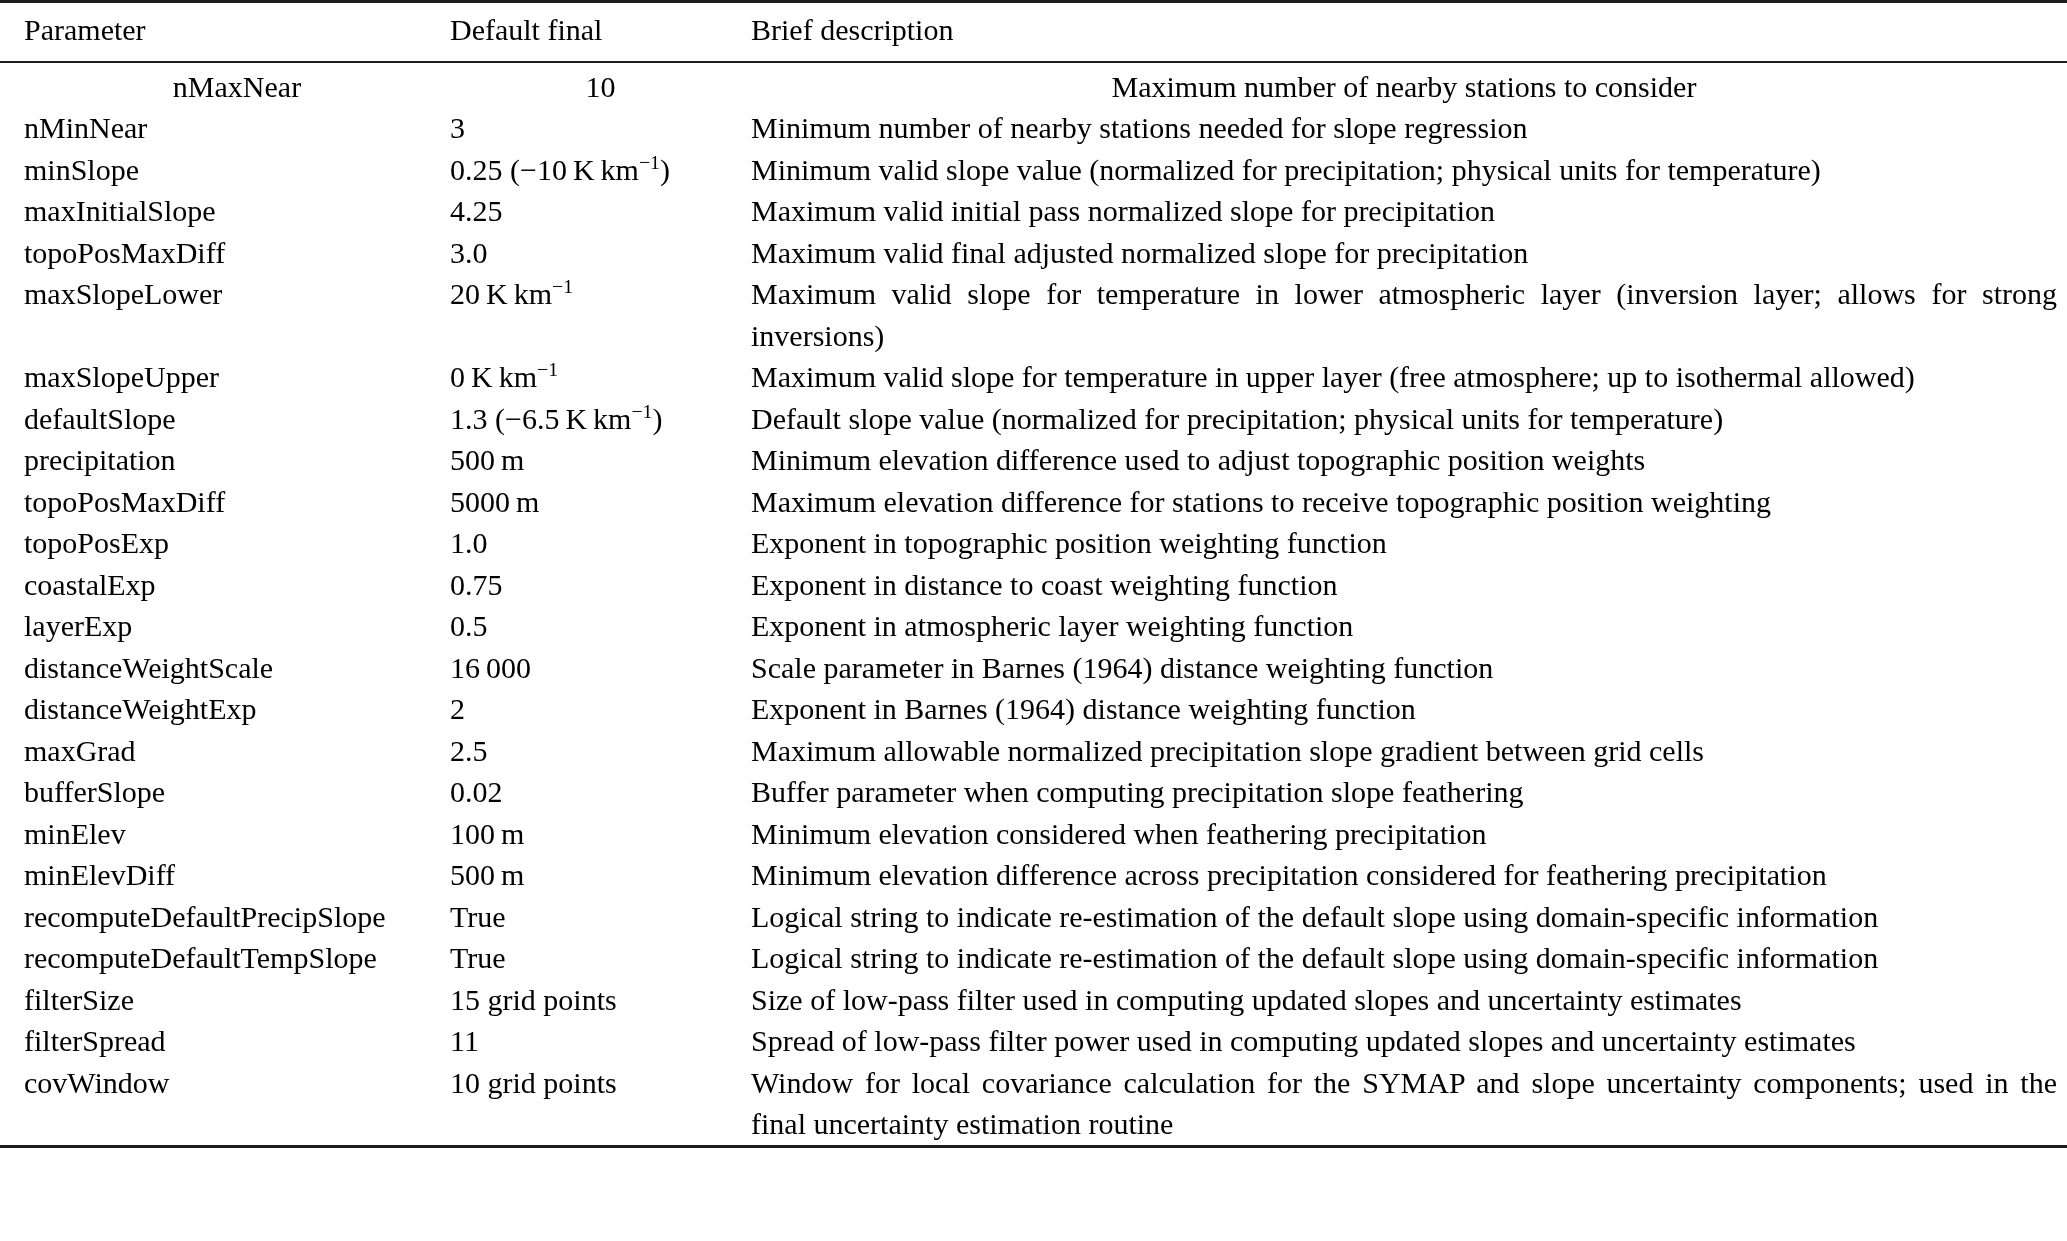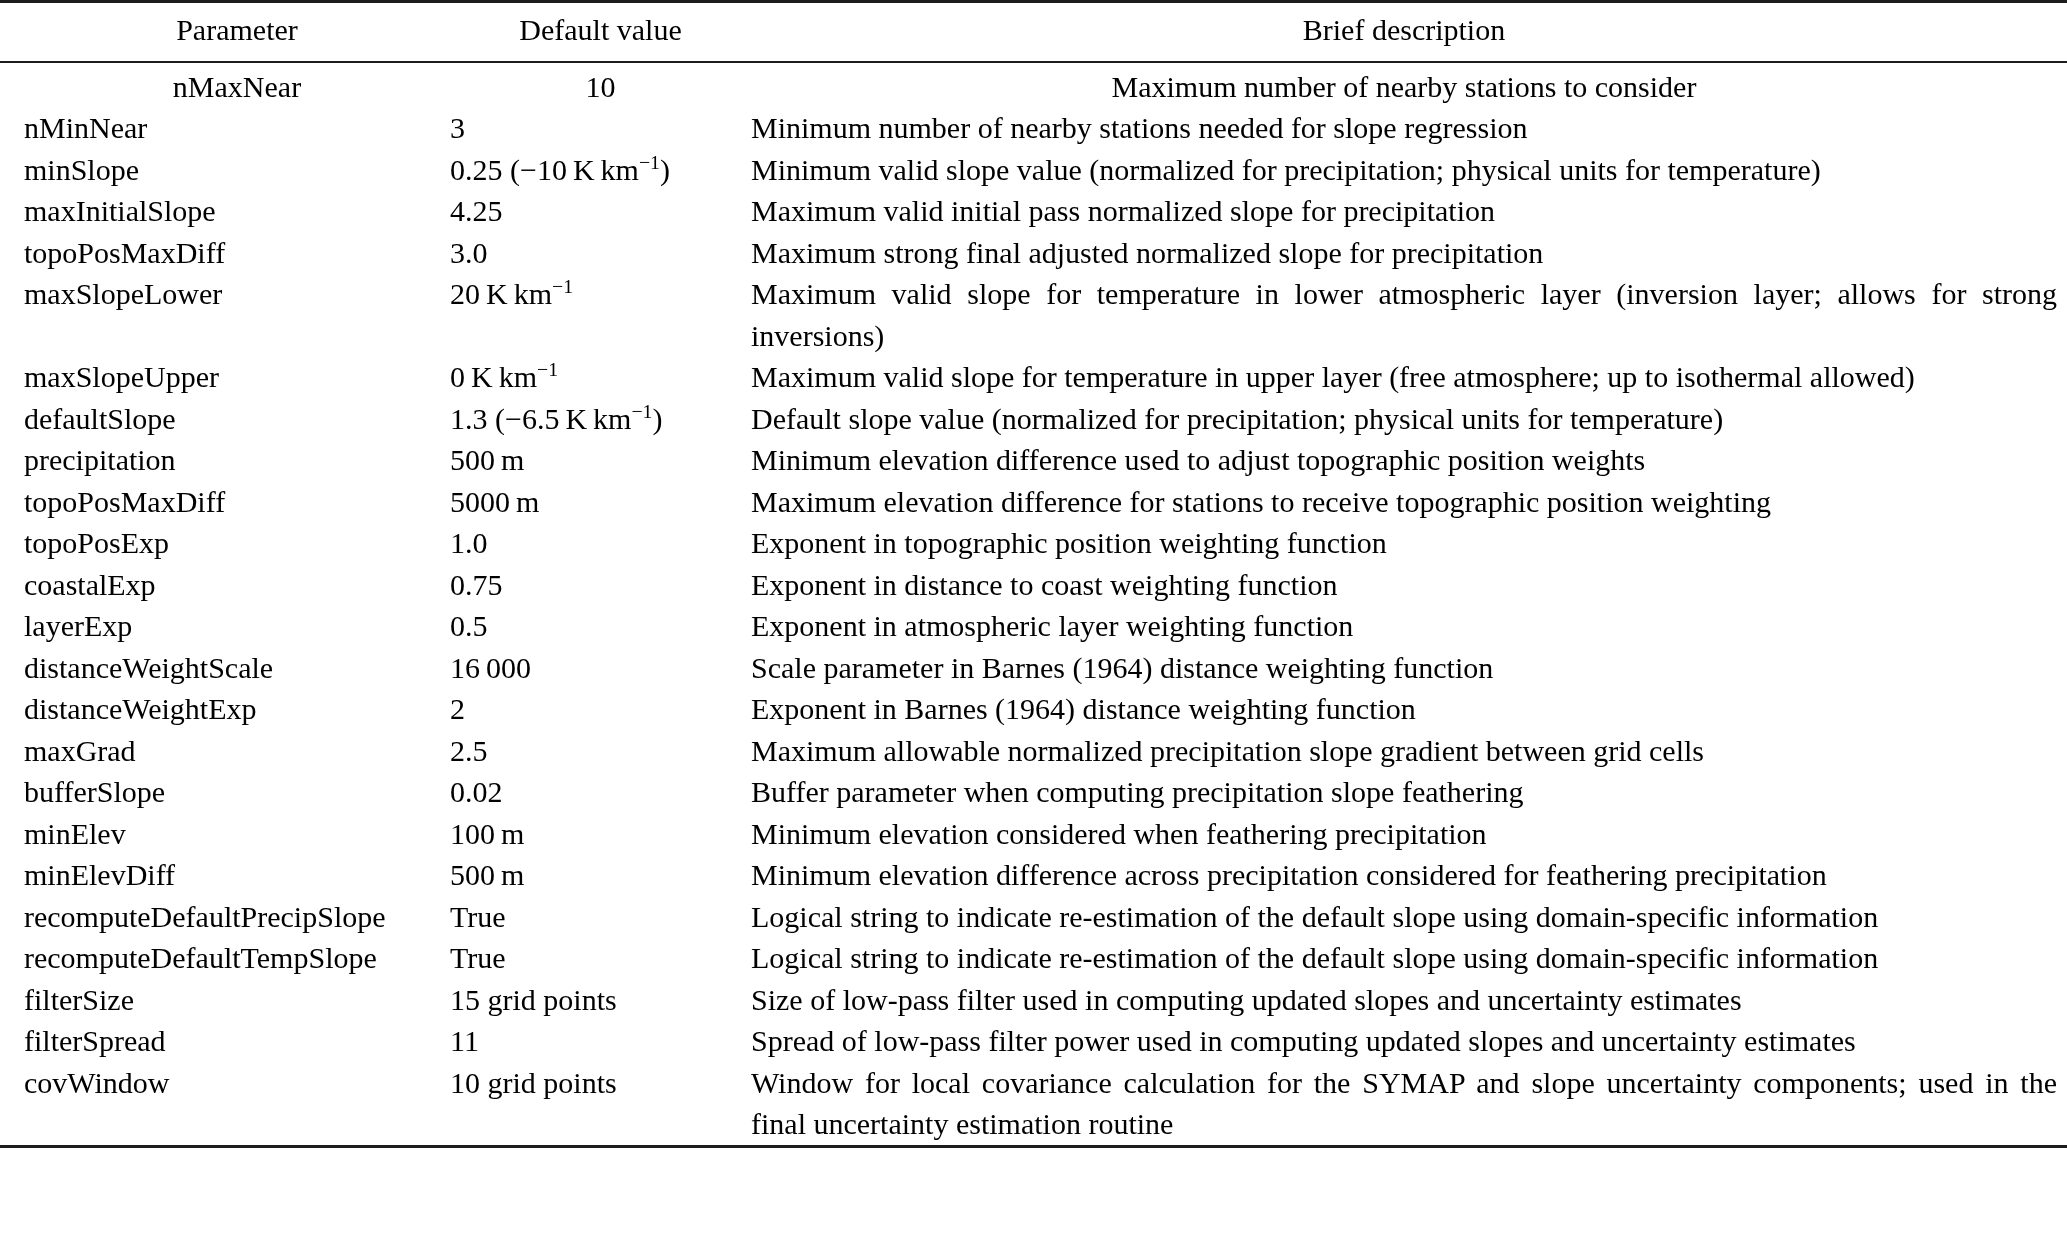--- a/index.html
+++ b/index.html
@@ -24,21 +24,21 @@
     table-layout: fixed;
     border-top: 3px solid #1c1c1c;
     border-bottom: 3px solid #1c1c1c;
   }
   col.c-param { width: 450px; }
   col.c-value { width: 301px; }
   col.c-desc  { width: auto;  }
 
   thead th {
     font-weight: normal;
-    text-align: center;
+    text-align: left;
     vertical-align: top;
     line-height: 41.5px;
     padding: 6px 0 10px 0;
     border-bottom: 2px solid #1c1c1c;
   }
   thead th.h-param { padding-left: 24px; }
   thead th.h-desc  { padding-right: 10px; }
 
   tbody td {
     padding: 0;
@@ -70,21 +70,21 @@
 <div class="page" style="background: rgb(255, 255, 255); color: rgb(0, 0, 0);">
   <table class="param-table">
     <colgroup>
       <col class="c-param">
       <col class="c-value">
       <col class="c-desc">
     </colgroup>
     <thead>
       <tr>
         <th class="h-param">Parameter</th>
-        <th class="h-value">Default value</th>
+        <th class="h-value">Default final</th>
         <th class="h-desc">Brief description</th>
       </tr>
     </thead>
     <tbody id="table-body">
         <tr>
       <td class="cell-param">nMaxNear</td>
       <td class="cell-value">10</td>
       <td class="cell-desc">Maximum number of nearby stations to consider</td>
     </tr>
         <tr>
@@ -98,21 +98,21 @@
       <td class="cell-desc">Minimum valid slope value (normalized for precipitation; physical units for temperature)</td>
     </tr>
         <tr>
       <td class="cell-param">maxInitialSlope</td>
       <td class="cell-value">4.25</td>
       <td class="cell-desc">Maximum valid initial pass normalized slope for precipitation</td>
     </tr>
         <tr>
       <td class="cell-param">topoPosMaxDiff</td>
       <td class="cell-value">3.0</td>
-      <td class="cell-desc">Maximum strong final adjusted normalized slope for precipitation</td>
+      <td class="cell-desc">Maximum valid final adjusted normalized slope for precipitation</td>
     </tr>
         <tr>
       <td class="cell-param">maxSlopeLower</td>
       <td class="cell-value">20 K km<sup>−1</sup></td>
       <td class="cell-desc">Maximum valid slope for temperature in lower atmospheric layer (inversion layer; allows for strong inversions)</td>
     </tr>
         <tr>
       <td class="cell-param">maxSlopeUpper</td>
       <td class="cell-value">0 K km<sup>−1</sup></td>
       <td class="cell-desc">Maximum valid slope for temperature in upper layer (free atmosphere; up to isothermal al­lowed)</td>

